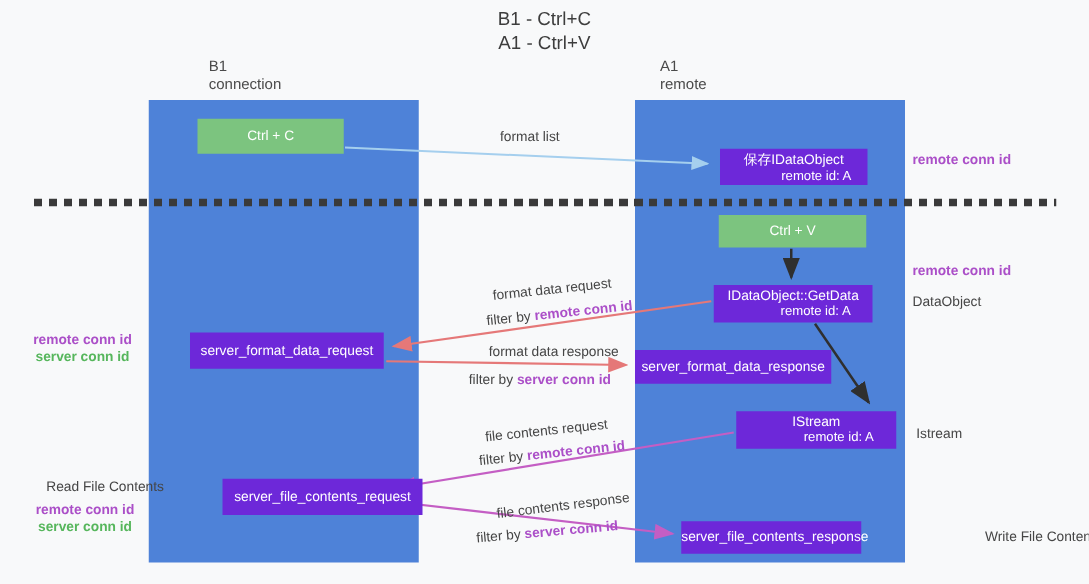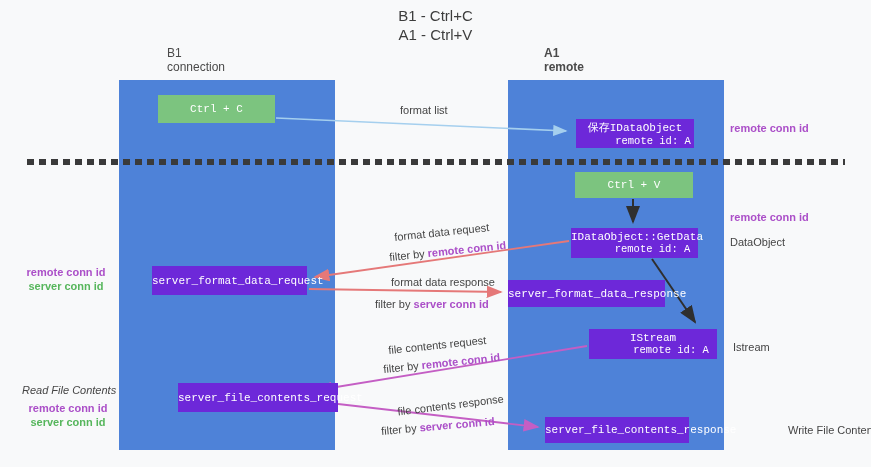--- a/index.html
+++ b/index.html
@@ -6,21 +6,21 @@
   body{font-family:"Liberation Sans",sans-serif;background:#f8f9fa;}
   .canvas{position:relative;width:871px;height:467px;background:#f8f9fa;overflow:hidden;}
   .title{position:absolute;left:0;top:6px;width:100%;text-align:center;color:#3d3d3d;font-size:15px;line-height:19px;}
   .lane-header{position:absolute;text-align:left;color:#4a4a4a;font-size:12px;line-height:14px;}
   .lane{position:absolute;top:80px;width:216px;height:370px;background:#4e82d8;}
   .lane-left{left:119px;}
   .lane-right{left:508px;}
   .dashed{position:absolute;left:27px;top:159px;width:818px;height:6px;
     background:repeating-linear-gradient(to right,#3a3a3a 0 7px,transparent 7px 12px);}
   .arrows{position:absolute;left:0;top:0;width:871px;height:467px;pointer-events:none;}
-  .node{position:absolute;color:#fff;text-align:center;font-size:11px;display:flex;flex-direction:column;justify-content:center;font-family:Liberation Mono, monospace;}
+  .node{position:absolute;color:#fff;text-align:center;font-size:11px;display:flex;flex-direction:column;justify-content:center;}
   .node.green{background:#7cc47f;}
   .node.orange{background:#6d28d9;}
   .node .l2{font-size:10.5px;padding-left:36px;}
   .lbl{position:absolute;font-size:11px;color:#454545;white-space:nowrap;}
   .lbl.bold-purple{color:#ab4fc8;font-weight:bold;}
   .lbl .purple{color:#ab4fc8;font-weight:bold;}
   .rot6{transform:rotate(-6deg);}
   .rot7{transform:rotate(-7deg);}
   .rot5{transform:rotate(-5deg);}
   .side-stack{position:absolute;text-align:center;font-size:11px;font-weight:bold;line-height:14px;}
@@ -34,21 +34,21 @@
 
   <div class="title">
     <div>B1 - Ctrl+C</div>
     <div>A1 - Ctrl+V</div>
   </div>
 
   <div class="lane-header" style="left:167px;top:46px;width:120px;">
     <div>B1</div>
     <div>connection</div>
   </div>
-  <div class="lane-header" style="left:544px;top:46px;width:120px;font-weight:bold;">
+  <div class="lane-header" style="left:528px;top:46px;width:120px;">
     <div>A1</div>
     <div>remote</div>
   </div>
 
   <div class="lane lane-left"></div>
   <div class="lane lane-right"></div>
 
   <div class="dashed"></div>
 
   <svg class="arrows" viewBox="0 0 871 467">
@@ -140,19 +140,19 @@
   <div class="lbl bold-purple" style="left:730px;top:211px;">remote conn id</div>
   <div class="lbl" style="left:730px;top:236px;">DataObject</div>
   <div class="lbl" style="left:733px;top:341px;">Istream</div>
   <div class="lbl" style="left:752px;top:424px;margin-left:36px;">Write File Contents</div>
 
   <div class="side-stack" style="left:26px;top:265px;width:80px;">
     <div class="purple">remote conn id</div>
     <div class="green">server conn id</div>
   </div>
 
-  <div class="lbl" style="left:22px;top:384px;font-style:italic;">Read File Contents</div>
+  <div class="lbl" style="left:37px;top:384px;">Read File Contents</div>
   <div class="side-stack" style="left:28px;top:401px;width:80px;">
     <div class="purple">remote conn id</div>
     <div class="green">server conn id</div>
   </div>
 
 </div>
 
 </body></html>

